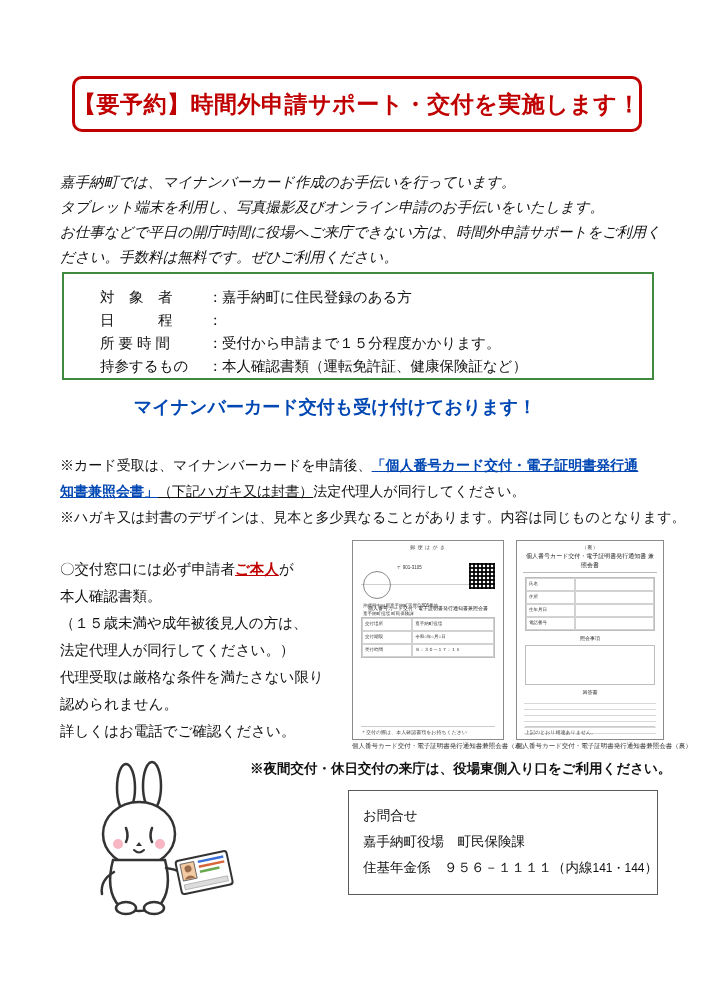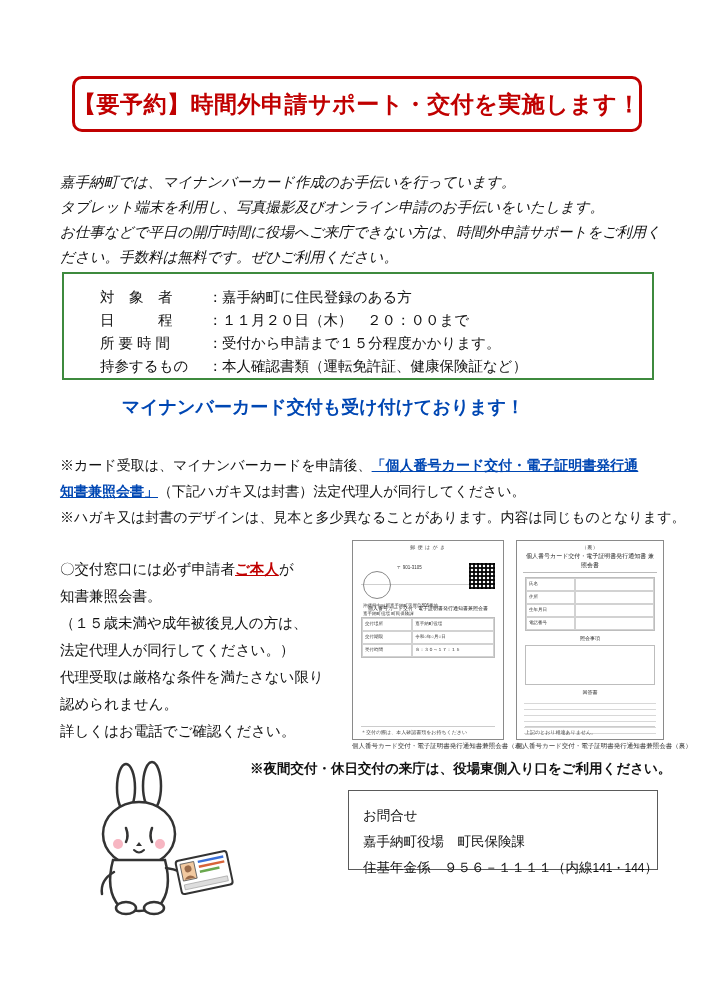--- a/index.html
+++ b/index.html
@@ -80,21 +80,21 @@
     flex: 0 0 auto;
   }
   .info-colon {
     width: 14px;
     flex: 0 0 auto;
   }
 
   
   .blue-heading {
     position: absolute;
-    left: 0;
+    left: 12px;
     top: 395px;
     width: 646px;
     text-align: center;
     color: #0047b3;
     font-size: 18px;
     font-weight: bold;
   }
 
   
   .notes {
@@ -106,20 +106,21 @@
     line-height: 26px;
     color: #111111;
   }
   .notes .line { white-space: nowrap; }
   .blue-u {
     color: #0047b3;
     font-weight: bold;
     text-decoration: underline;
   }
   .black-u {
+    text-decoration: underline;
     margin-top: 10px;
   }
 
   
   .left-block {
     position: absolute;
     left: 60px;
     top: 556px;
     width: 300px;
     font-size: 14.5px;
@@ -238,21 +239,21 @@
     color: #111111;
     white-space: nowrap;
   }
 
   
   .contact-box {
     position: absolute;
     left: 348px;
     top: 790px;
     width: 310px;
-    height: 80px;
+    height: 105px;
     border: 1px solid #5a5a5a;
     box-sizing: border-box;
     padding: 12px 0 0 14px;
     font-size: 13.5px;
     line-height: 26px;
     color: #111111;
   }
   .contact-box .line { white-space: nowrap; }
   .small-num { font-size: 12px; }
 
@@ -283,21 +284,20 @@
 
   <div class="info-box">
     <div class="info-row">
       <span class="info-label">対　象　者</span>
       <span class="info-colon">：</span>
       <span>嘉手納町に住民登録のある方</span>
     </div>
     <div class="info-row">
       <span class="info-label">日　　　程</span>
       <span class="info-colon">：</span>
-      <span>１１月２０日（木）　２０：００まで</span>
     </div>
     <div class="info-row">
       <span class="info-label">所 要 時 間</span>
       <span class="info-colon">：</span>
       <span>受付から申請まで１５分程度かかります。</span>
     </div>
     <div class="info-row">
       <span class="info-label">持参するもの</span>
       <span class="info-colon">：</span>
       <span>本人確認書類（運転免許証、健康保険証など）</span>
@@ -313,21 +313,21 @@
     <div class="line">
       <span class="blue-u">知書兼照会書」</span><span class="black-u">（下記ハガキ又は封書）</span><span>法定代理人が同行してください。</span>
     </div>
     <div class="line">※ハガキ又は封書のデザインは、見本と多少異なることがあります。内容は同じものとなります。</div>
   </div>
 
   <div class="left-block">
     <div class="line">
       <span>〇交付窓口には必ず申請者</span><span class="red-bold">ご本人</span><span>が</span>
     </div>
-    <div class="line">知書兼照会書。</div>
+    <div class="line">本人確認書類。</div>
     <div class="line">（１５歳未満や成年被後見人の方は、</div>
     <div class="line">法定代理人が同行してください。）</div>
     <div class="line">代理受取は厳格な条件を満たさない限り</div>
     <div class="line">認められません。</div>
     <div class="line">詳しくはお電話でご確認ください。</div>
   </div>
 
   <div class="sample sample-1">
     <div class="s-top">郵 便 は が き</div>
     <div class="s-qr"></div>

